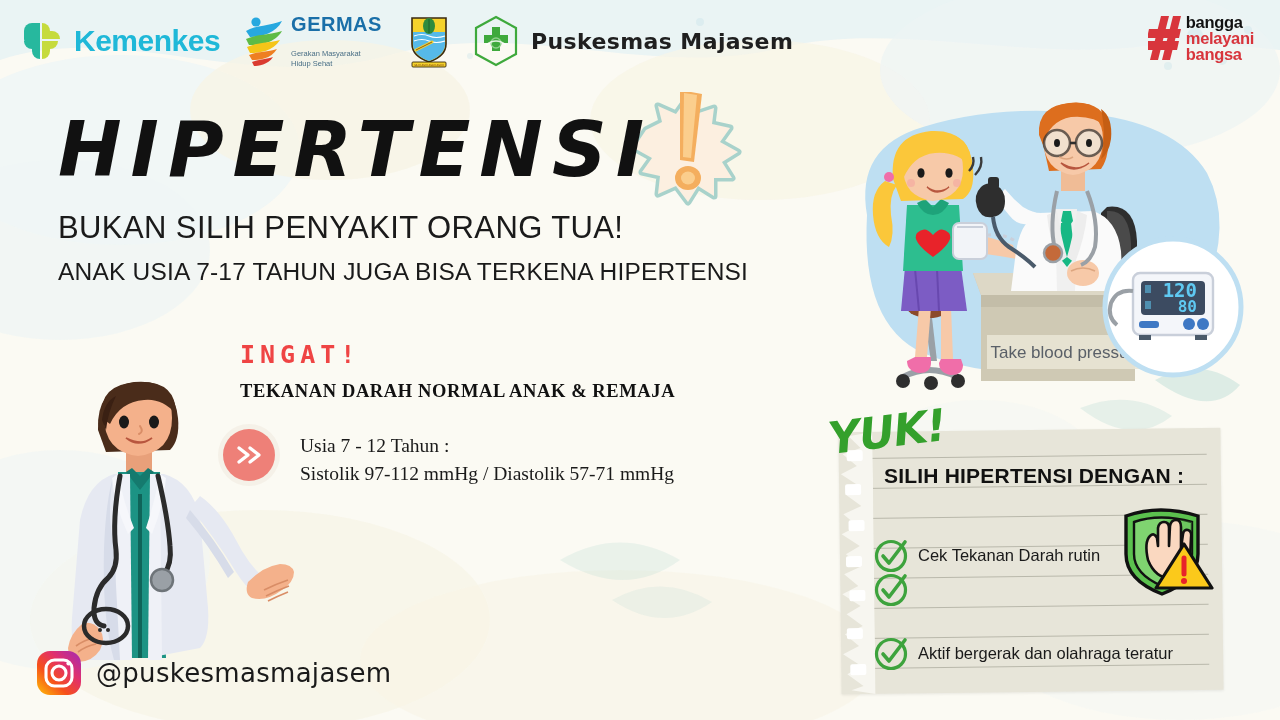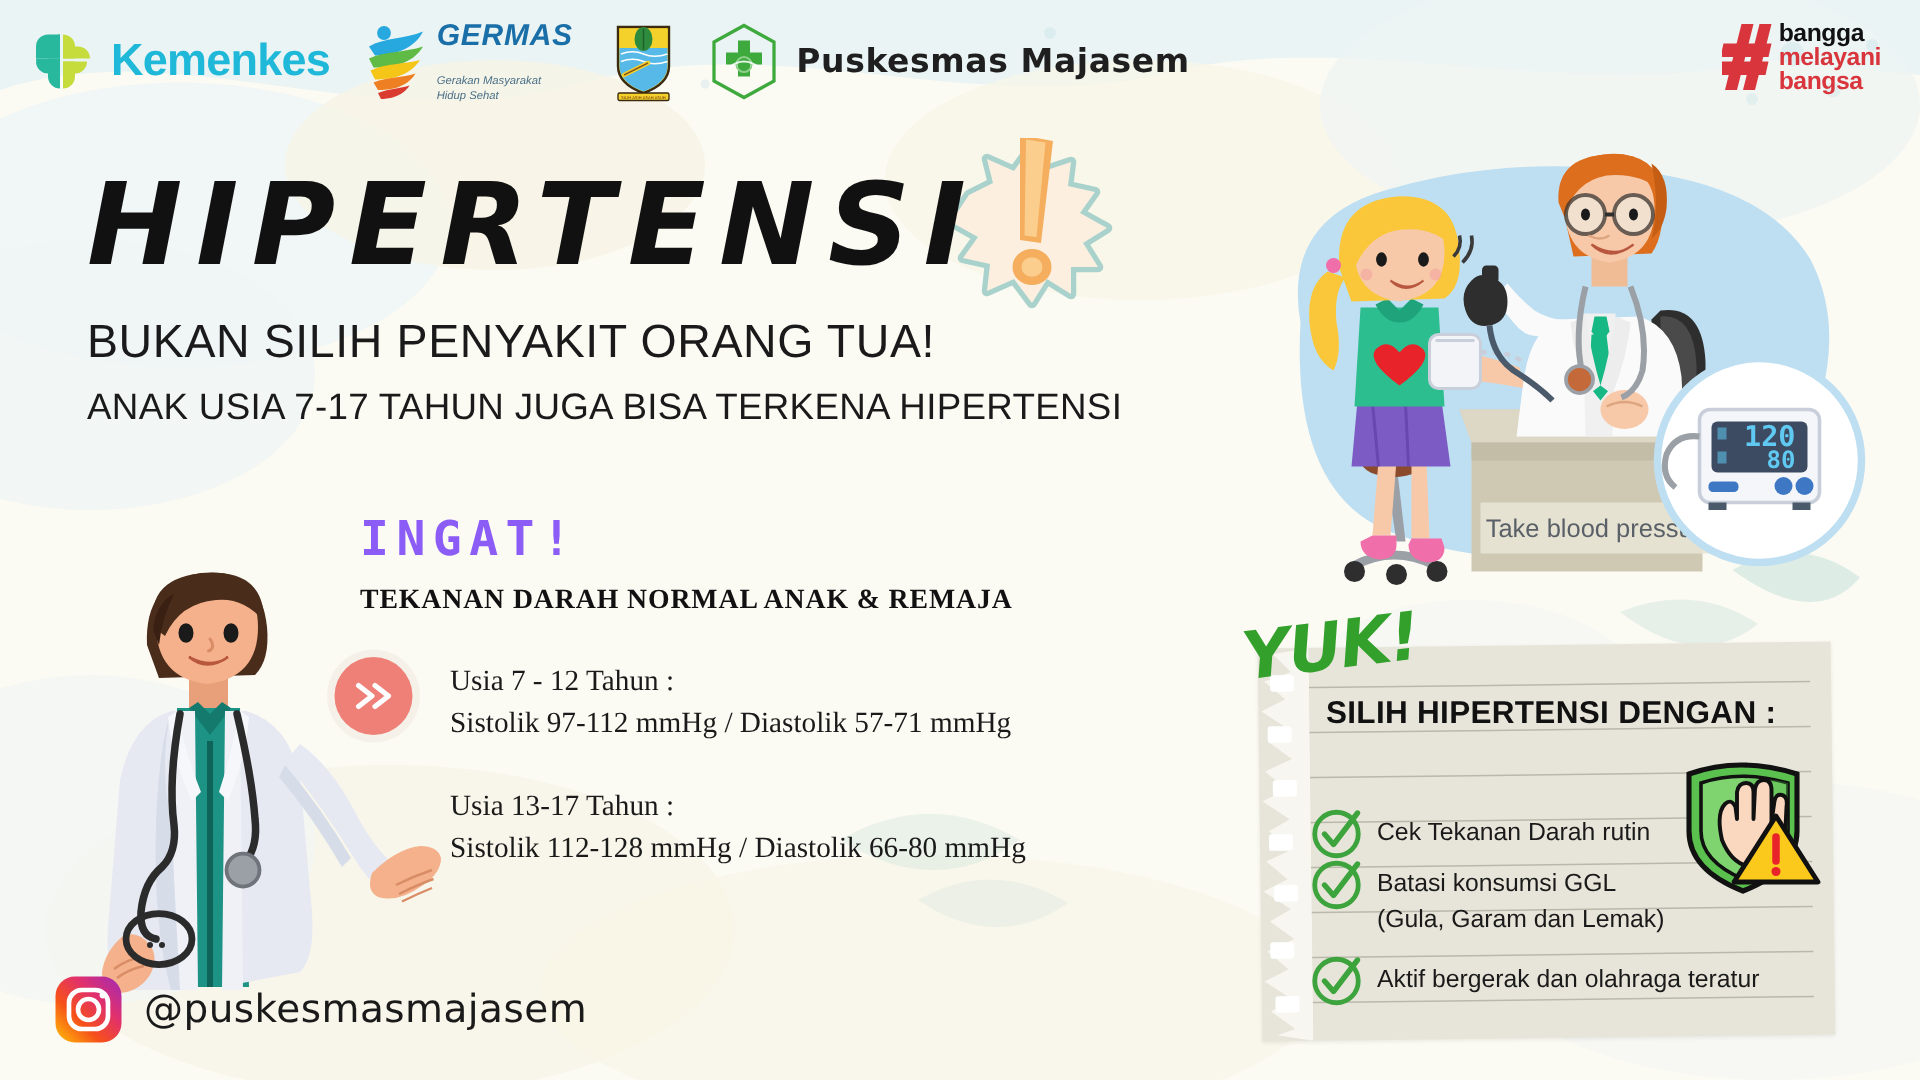--- a/index.html
+++ b/index.html
@@ -21,21 +21,21 @@
   .logo-row { position:absolute; left:18px; top:14px; display:flex; align-items:center; gap:0; }
 
   
   .kemenkes { display:flex; align-items:center; gap:8px; }
   .kemenkes-mark { width:48px; height:48px; position:relative; }
   .kemenkes-txt { font-size:30px; font-weight:bold; color:#1FB8D8; letter-spacing:-0.5px; }
 
   
   .germas { display:flex; align-items:center; gap:5px; margin-left:22px; }
   .germas-mark { width:44px; height:52px; }
-  .germas-txtwrap { line-height:1;font-style:italic; }
+  .germas-txtwrap { line-height:1; }
   .germas-title { font-size:20px; font-weight:bold; color:#1A6FA8; letter-spacing:0.5px; }
   .germas-sub { font-size:7.5px; color:#4A6F86; line-height:1.25; margin-top:15px; }
 
   
   .crest { width:42px; height:54px; margin-left:26px; }
 
   
   .pusk { display:flex; align-items:center; gap:11px; margin-left:22px; }
   .pusk-mark { width:48px; height:52px; }
   .pusk-txt { font-size:22px; color:#1F1F1F; font-family:"DejaVu Sans", sans-serif;
@@ -66,21 +66,21 @@
     margin-top:12px; white-space:nowrap;
   }
 
   
   .burst { position:absolute; left:618px; top:92px; width:150px; height:132px; z-index:4; }
 
   
   .ingat-block { position:absolute; left:240px; top:340px; z-index:5; }
   .ingat {
     font-family:"DejaVu Sans Mono", monospace;
-    font-weight:bold; font-size:32px; color:#8b5cf6;
+    font-weight:bold; font-size:25px; color:#ef4444;
     letter-spacing:5px;
   }
   .ingat-sub {
     font-family:"Liberation Serif", serif;
     font-weight:bold; font-size:18.5px; color:#111;
     letter-spacing:0.6px; margin-top:12px;
   }
   .bp-list { margin-top:30px; position:relative; }
   .bp-row { display:flex; align-items:flex-start; }
   .bp-row + .bp-row { margin-top:28px; }
@@ -312,26 +312,20 @@
       </div>
     </div>
 
     <div class="bp-row">
       <div class="bp-text">
         <div>Usia 7 - 12 Tahun :</div>
         <div>Sistolik 97-112 mmHg / Diastolik 57-71 mmHg</div>
       </div>
     </div>
 
-    <div class="bp-row">
-      <div class="bp-text second">
-        <div>Usia 13-17 Tahun :</div>
-        <div>Sistolik 112-128 mmHg / Diastolik 66-80 mmHg</div>
-      </div>
-    </div>
   </div>
 </div>
 
 <div class="doctor-left">
   <svg width="240" height="300" viewBox="0 0 240 300">
 
     <path d="M40 62 Q38 20 76 14 Q116 10 120 50 Q122 72 112 82 L48 84 Z" fill="#4A2C1A"></path>
 
     <rect x="68" y="82" width="26" height="26" fill="#E8A07A"></rect>
 
@@ -554,24 +548,20 @@
       <div class="chk-text">
         <div>Cek Tekanan Darah rutin</div>
       </div>
     </div>
 
     <div class="chk-item i2">
       <svg class="chk-mark" viewBox="0 0 38 38">
         <circle cx="19" cy="20" r="14.5" fill="none" stroke="#3DA33D" stroke-width="3.2"></circle>
         <path d="M11 20 L17 27 L33 6" stroke="#3DA33D" stroke-width="3.6" fill="none" stroke-linecap="round" stroke-linejoin="round"></path>
       </svg>
-      <div class="chk-text">
-        <div>Batasi konsumsi GGL</div>
-        <div>(Gula, Garam dan Lemak)</div>
-      </div>
     </div>
 
     <div class="chk-item i3">
       <svg class="chk-mark" viewBox="0 0 38 38">
         <circle cx="19" cy="20" r="14.5" fill="none" stroke="#3DA33D" stroke-width="3.2"></circle>
         <path d="M11 20 L17 27 L33 6" stroke="#3DA33D" stroke-width="3.6" fill="none" stroke-linecap="round" stroke-linejoin="round"></path>
       </svg>
       <div class="chk-text">
         <div>Aktif bergerak dan olahraga teratur</div>
       </div>

